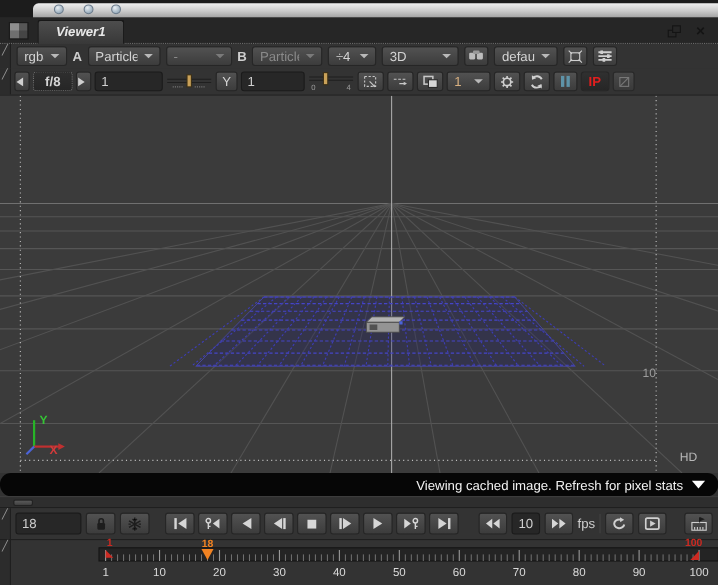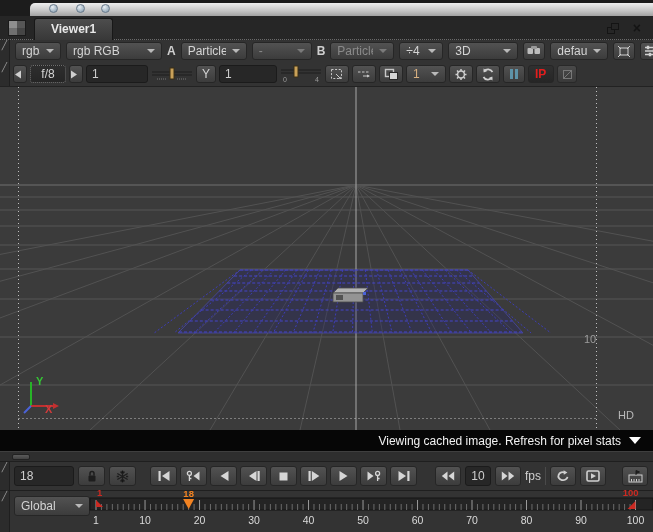--- a/index.html
+++ b/index.html
@@ -27,21 +27,21 @@
     border-bottom:1px dotted #6a6a6a; }
   #checker { position:absolute; left:8px; top:4px; width:18px; height:16px;
     background:
       linear-gradient(90deg,#8e8e8e 50%,#565656 50%) 0 0/100% 50% no-repeat,
       linear-gradient(90deg,#6f6f6f 50%,#454545 50%) 0 100%/100% 50% no-repeat;
     border:1px solid #1a1a1a; }
   #viewer-tab { position:absolute; left:34px; top:2px; height:22px; padding:0 16px;
     background:linear-gradient(#4d4d4d,#383838);
     border:1px solid #181818; border-bottom:none;
     border-top-left-radius:3px; border-top-right-radius:3px;
-    color:#e8e8e8; font-weight:bold; line-height:21px; }
+    color:#e8e8e8; font-weight:bold; line-height:21px;font-style:italic; }
   #float-icon { position:absolute; right:34px; top:7px; width:12px; height:11px; }
   #float-icon .b1 { position:absolute; left:0; bottom:0; width:8px; height:7px; border:1.5px solid #141414; }
   #float-icon .b2 { position:absolute; right:0; top:0; width:8px; height:7px; border:1.5px solid #141414; background:#262626; }
   #close-icon { position:absolute; right:12px; top:4px; color:#141414; font-size:14px; font-weight:bold; }
 
   
   .toolbar { left:0; width:653px; background:#333; display:flex; align-items:center;
     gap:5px; overflow:hidden; }
   #tb1 { top:40px; height:22px; }
   #tb2 { top:62px; height:25px; gap:3px; border-bottom:1px solid #222; }
@@ -56,31 +56,31 @@
     border:1px solid #262626; padding:0 6px;
   }
   .dd { justify-content:space-between; }
   .dd .lbl { white-space:nowrap; overflow:hidden; }
   .caret { width:0; height:0; border-left:4px solid transparent; border-right:4px solid transparent;
     border-top:4px solid #b9b9b9; margin-left:6px; flex:0 0 auto; }
   .dim .lbl { color:#8a8a8a; } .dim .caret { border-top-color:#7a7a7a; }
   .field { background:#272727; border:1px solid #1b1b1b; padding:0 5px; color:#cfcfcf; }
   .plain-label { color:#cfcfcf; font-weight:bold; flex:0 0 auto; }
   .iconbtn { padding:0 3px; justify-content:center; }
-  .pressed { background:linear-gradient(#2e2e2e,#262626); border:1px dotted #6f6f6f; }
+  .pressed { background:linear-gradient(#2e2e2e,#262626); border:1px dotted #6f6f6f;font-weight:bold; }
   .arrowbtn { width:14px; padding:0; }
   svg { display:block; }
 
   
   #viewport { left:0; top:87px; width:653px; height:343px; background:#3b3b3b; }
 
   
   #status { left:0; top:430px; width:653px; height:21px; background:#060606;
     display:flex; align-items:center; justify-content:flex-end; padding-right:12px;
-    color:#f2f2f2; gap:8px; }
+    color:#f2f2f2; gap:8px;border-radius:10px; }
   #status .tri { width:0; height:0; border-left:6px solid transparent;
     border-right:6px solid transparent; border-top:7px solid #ffffff; }
 
   
   #strip { left:0; top:451px; width:653px; height:11px; background:#2e2e2e;
     border-top:1px solid #3f3f3f; border-bottom:1px solid #1f1f1f; }
   #strip .handle { position:absolute; left:12px; top:2px; width:18px; height:6px;
     background:linear-gradient(#5a5a5a,#424242); border:1px solid #222; border-radius:2px; }
 
   
@@ -116,24 +116,20 @@
     <span class="b1"></span>
       <span class="b2"></span>
   </div>
   <div id="close-icon">×</div>
 </div>
 
 <div id="tb1" class="toolbar abs">
   <div class="rail">╱</div>
   <div class="dd" style="width:46px">
     <span class="lbl">rgba</span>
-    <span class="caret"></span>
-  </div>
-  <div class="dd" style="width:96px">
-    <span class="lbl"><span>rgb</span>&nbsp;<span>RGB</span></span>
     <span class="caret"></span>
   </div>
   <span class="plain-label">A</span>
   <div class="dd" style="width:66px">
     <span class="lbl">Particle1</span>
     <span class="caret"></span>
   </div>
   <div class="dd dim" style="width:60px">
     <span class="lbl">-</span>
     <span class="caret"></span>
@@ -473,24 +469,20 @@
     <svg width="15" height="13" viewBox="0 0 15 13" fill="none">
       <rect x="1" y="5" width="13" height="7" stroke="#d0d0d0"></rect>
       <path d="M3.5 9 V11.5 M6 9 V11.5 M8.5 9 V11.5 M11 9 V11.5" stroke="#d0d0d0"></path>
       <path d="M8 0.5 V5 M8 0.5 L11.5 2 L8 3.5" stroke="#1d1d1d" fill="#1d1d1d"></path>
     </svg>
   </div>
 </div>
 
 <div id="timeline-row" class="abs">
   <div class="rail" style="position:absolute;left:0;top:0;height:42px">╱</div>
-  <div class="dd" id="global-dd">
-    <span class="lbl">Global</span>
-    <span class="caret"></span>
-  </div>
   <svg id="timeline-svg" width="563" height="42" viewBox="0 0 563 42">
     <rect x="0" y="7" width="563" height="12" fill="#242424" stroke="#141414"></rect>
     <g id="tl-ticks" stroke="#8a8a8a" stroke-width="0.8">
         <line x1="6" y1="9" x2="6" y2="19" stroke="#9a9a9a" stroke-width="1"></line>
         <line x1="11.44949494949495" y1="13" x2="11.44949494949495" y2="19" stroke="#7e7e7e" stroke-width="0.8"></line>
         <line x1="16.8989898989899" y1="13" x2="16.8989898989899" y2="19" stroke="#7e7e7e" stroke-width="0.8"></line>
         <line x1="22.34848484848485" y1="13" x2="22.34848484848485" y2="19" stroke="#7e7e7e" stroke-width="0.8"></line>
         <line x1="27.7979797979798" y1="13" x2="27.7979797979798" y2="19" stroke="#7e7e7e" stroke-width="0.8"></line>
         <line x1="33.24747474747475" y1="13" x2="33.24747474747475" y2="19" stroke="#7e7e7e" stroke-width="0.8"></line>
         <line x1="38.6969696969697" y1="13" x2="38.6969696969697" y2="19" stroke="#7e7e7e" stroke-width="0.8"></line>

